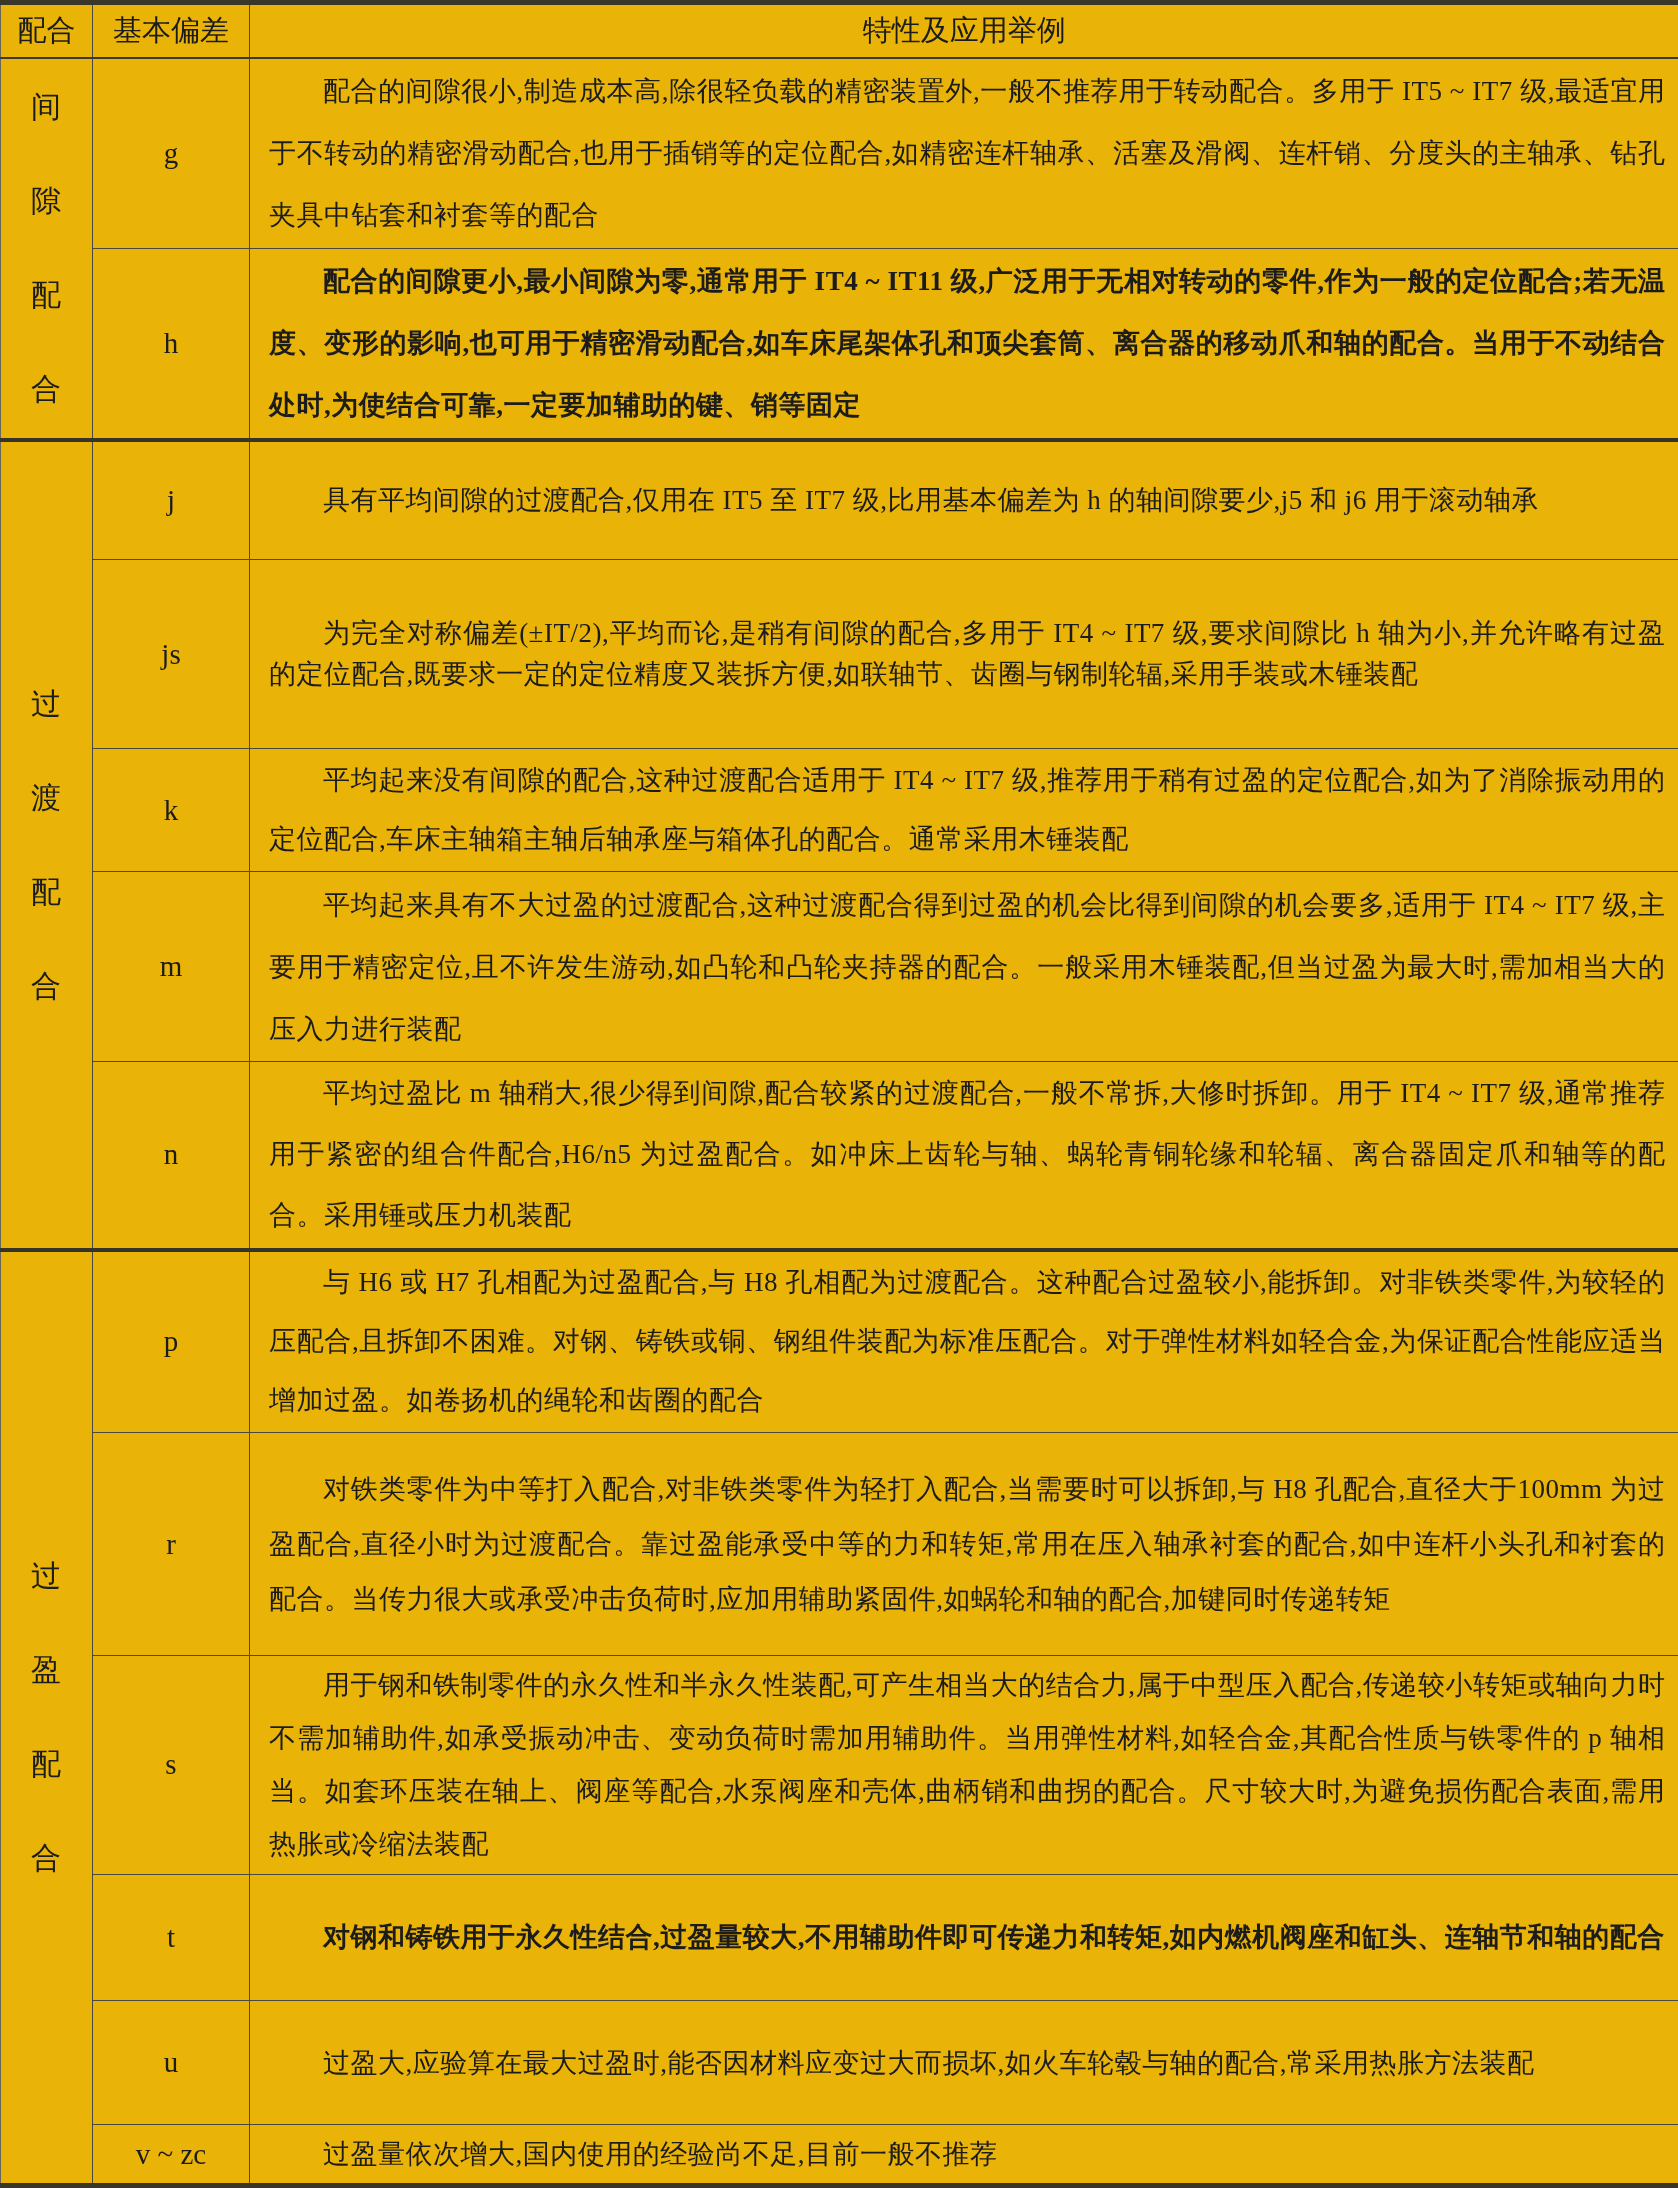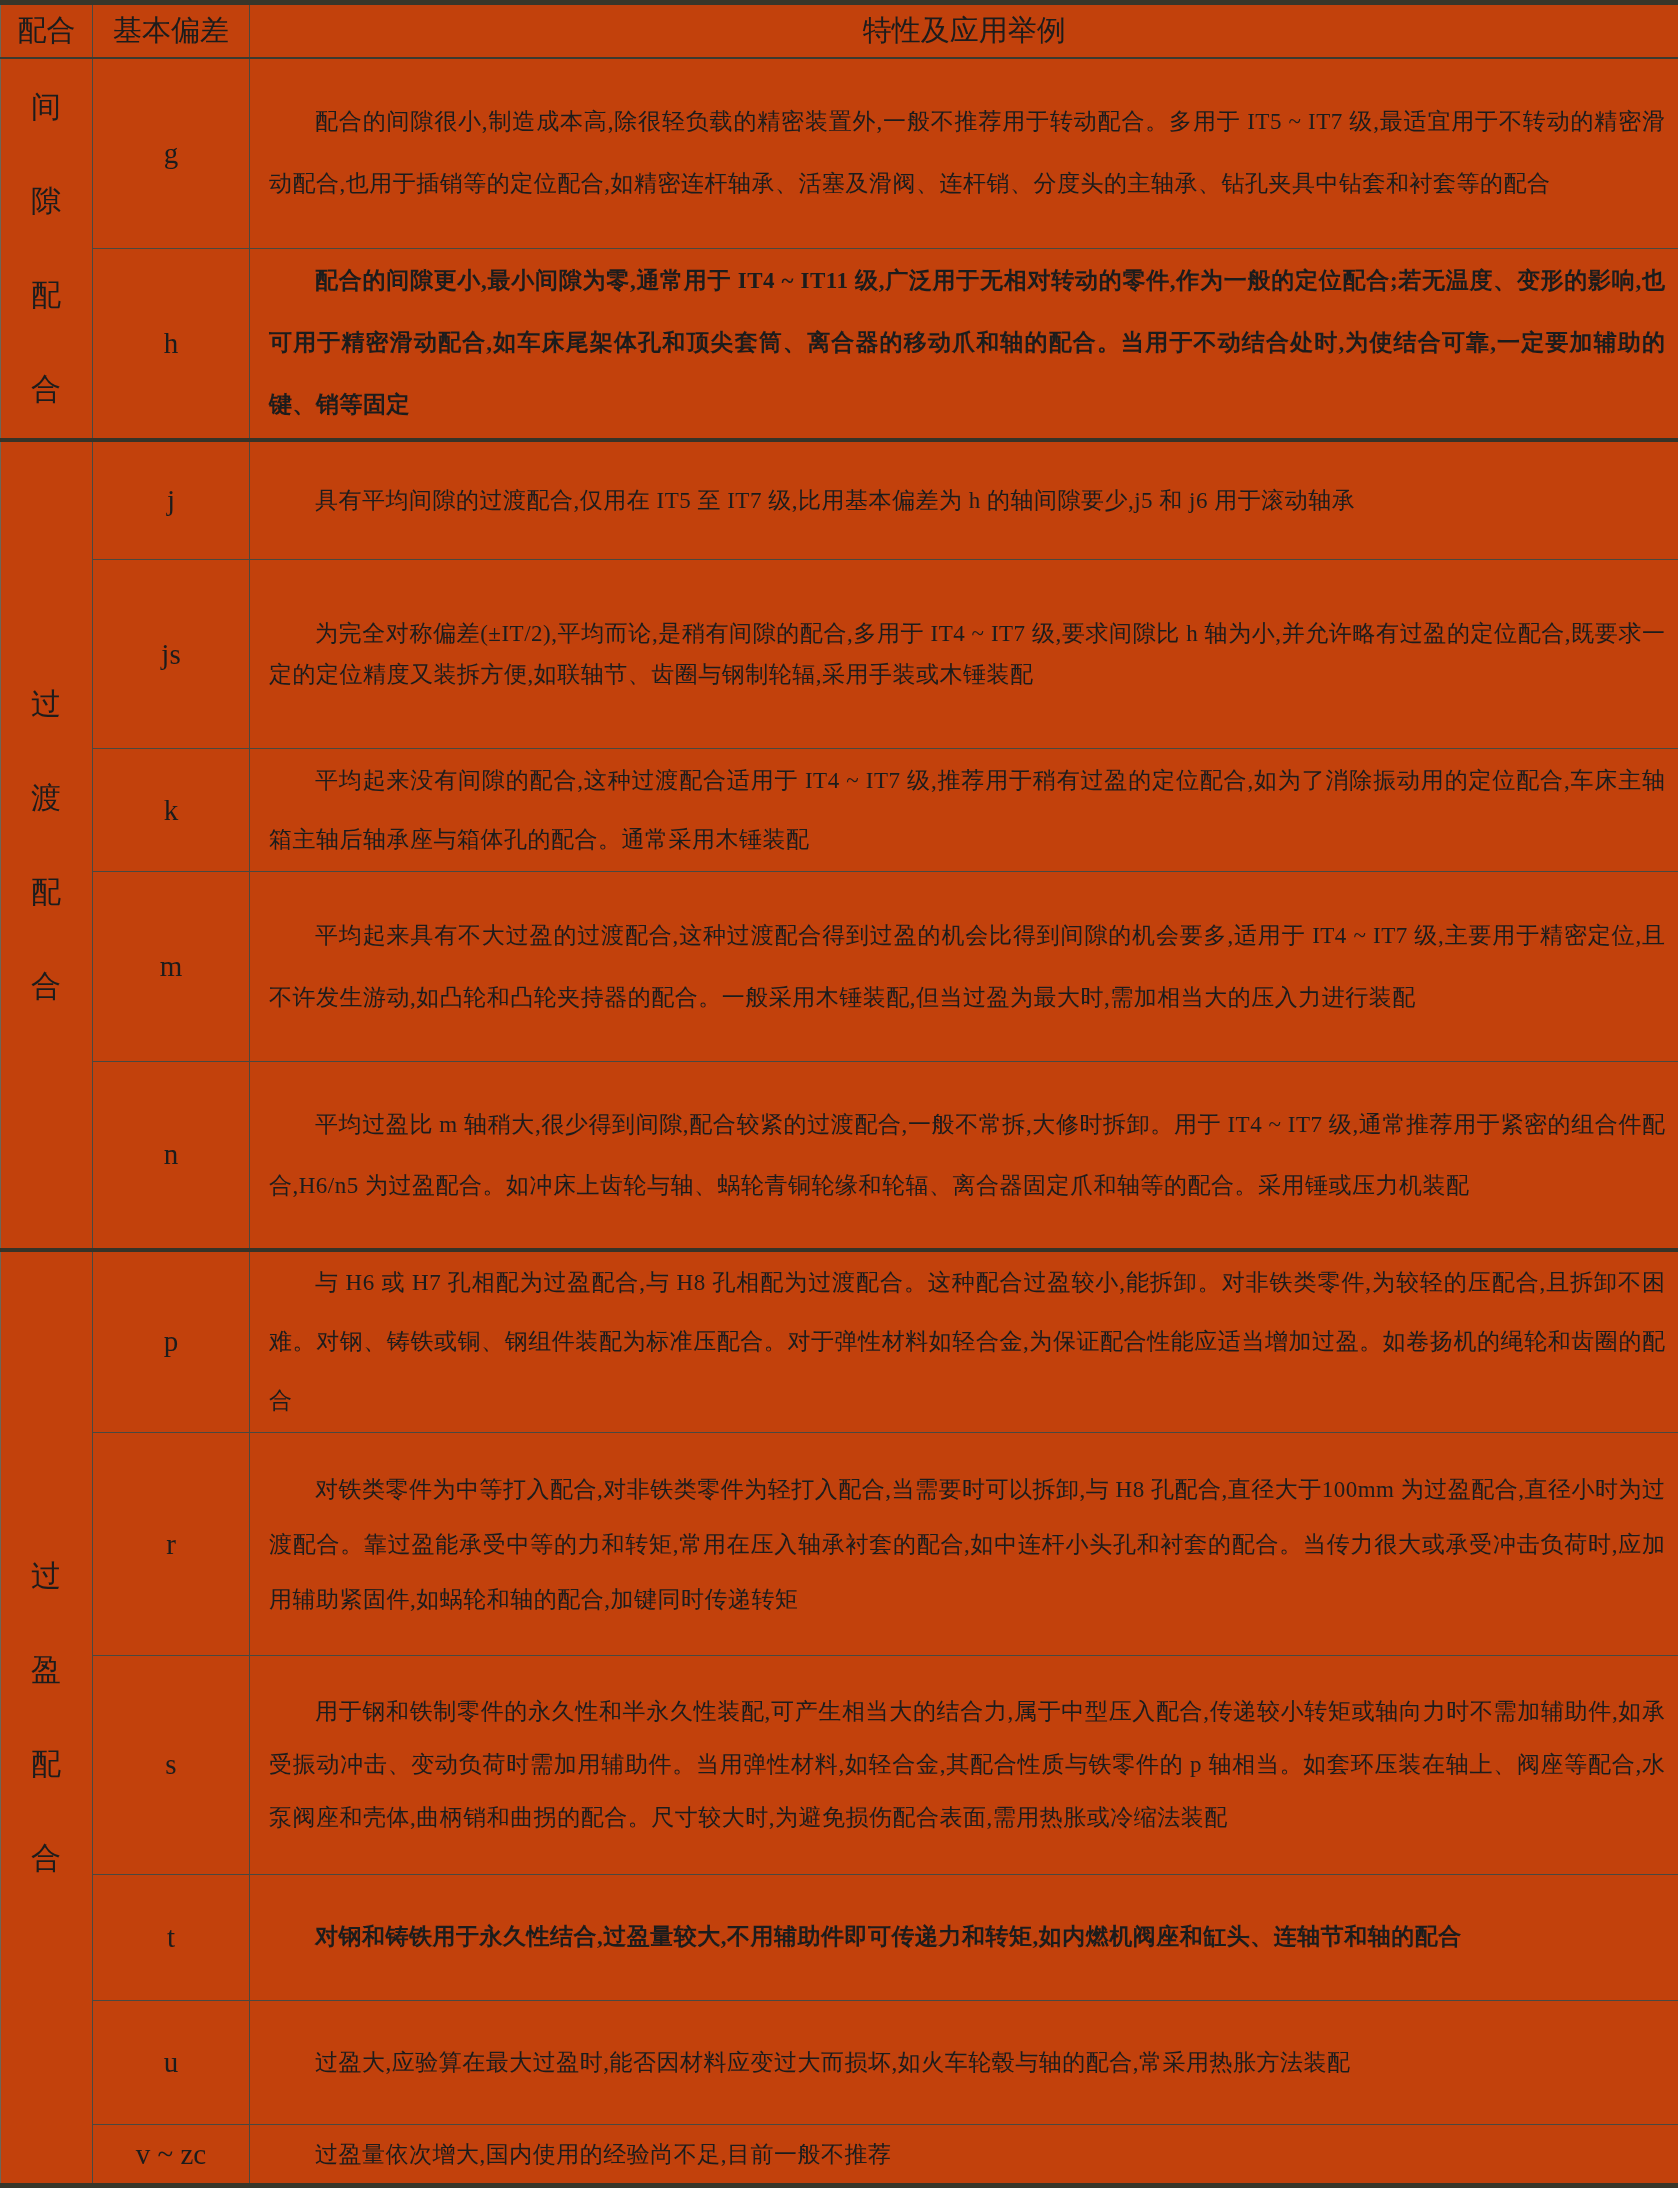--- a/index.html
+++ b/index.html
@@ -1,39 +1,39 @@
 <!DOCTYPE html>
 <html lang="zh" style="font-size:15px"><head>
 <meta charset="utf-8">
 <style>
   html,body{margin:0;padding:0;background:#f7f5f0;}
   body{width:1679px;height:2188px;font-family:"Liberation Serif","DejaVu Serif",serif;color:#1c1c1c;}
   .page{width:1679px;height:2188px;background:#fbfaf6;box-sizing:border-box;}
   table.fit-table{
     width:1329px;height:2188px;border-collapse:collapse;table-layout:fixed;
     border-top:5.6px solid #39362a;border-bottom:5.6px solid #39362a;border-left:1.9px solid #6a6759;
-    background:#c2410c;
+    background:#eab308;
   }
   col.c1{width:92px;} col.c2{width:157px;} col.c3{width:1429px;}
   th,td{padding:0;box-sizing:border-box;}
   th{font-weight:normal;font-size:29px;text-align:center;vertical-align:middle;}
   tr.header-row{height:55px;}
   tr.header-row th{border-bottom:2.8px solid #3c3a30;}
   .vline-r{border-right:1.9px solid #4a4840;}
   
   tr.sub td{border-top:1.9px solid #4a4840;}
   
   tr.group-start td{border-top:4.7px solid #363328;}
   .fit-cell{vertical-align:middle;text-align:center;}
   .vchars{line-height:94px;font-size:30px;letter-spacing:0.9px;}
   .vchars span{display:block;}
   .dev-cell{vertical-align:middle;text-align:center;font-size:29px;}
   .desc-cell{vertical-align:middle;}
   p.desc{
-    margin:0;padding:0 13px 0 19px;font-size:23px;letter-spacing:0.5px;
+    margin:0;padding:0 13px 0 19px;font-size:27px;letter-spacing:0.5px;
     text-align:justify;text-indent:2em;
   }
   tr.rg {height:188px;} tr.rg  .desc{line-height:62px;}
   tr.rh {height:188px;} tr.rh  .desc{line-height:62px;font-weight:bold;}
   tr.rj {height:119px;} tr.rj  .desc{line-height:57px;}
   tr.rjs{height:188px;} tr.rjs .desc{line-height:41px;}
   tr.rk {height:122px;} tr.rk  .desc{line-height:59px;}
   tr.rm {height:188px;} tr.rm  .desc{line-height:62px;}
   tr.rn {height:187px;} tr.rn  .desc{line-height:61px;}
   tr.rp {height:182px;} tr.rp  .desc{line-height:59px;font-family:Liberation Serif, serif;}

